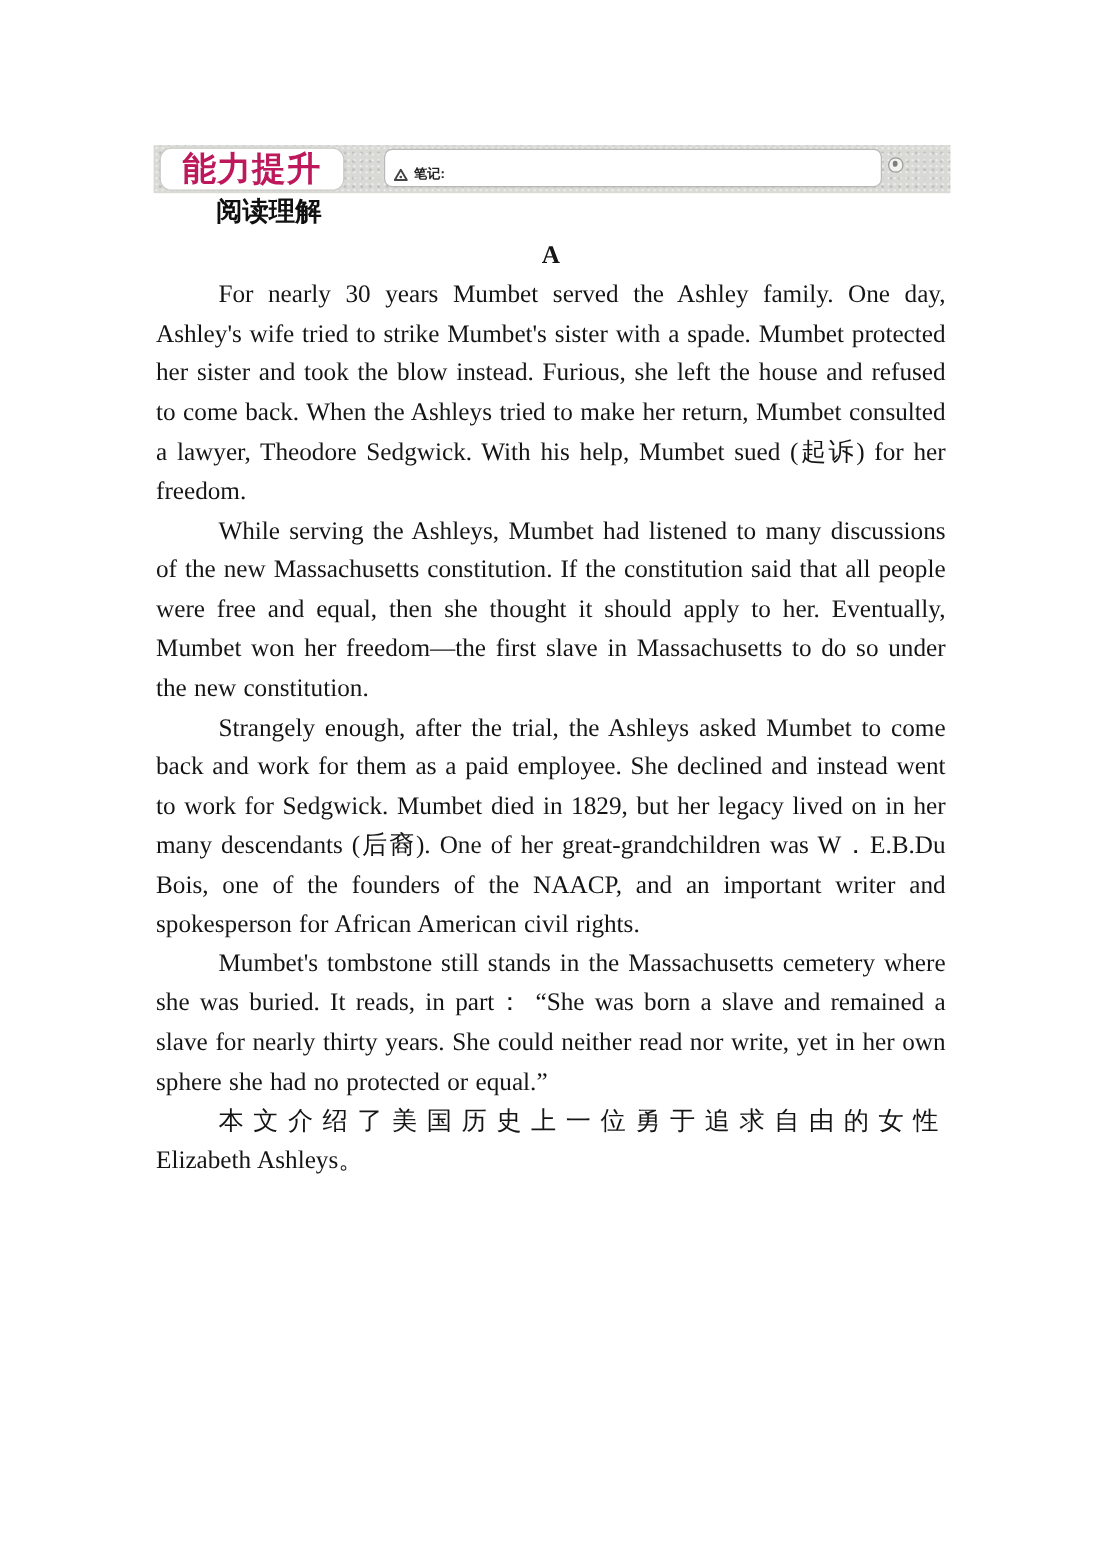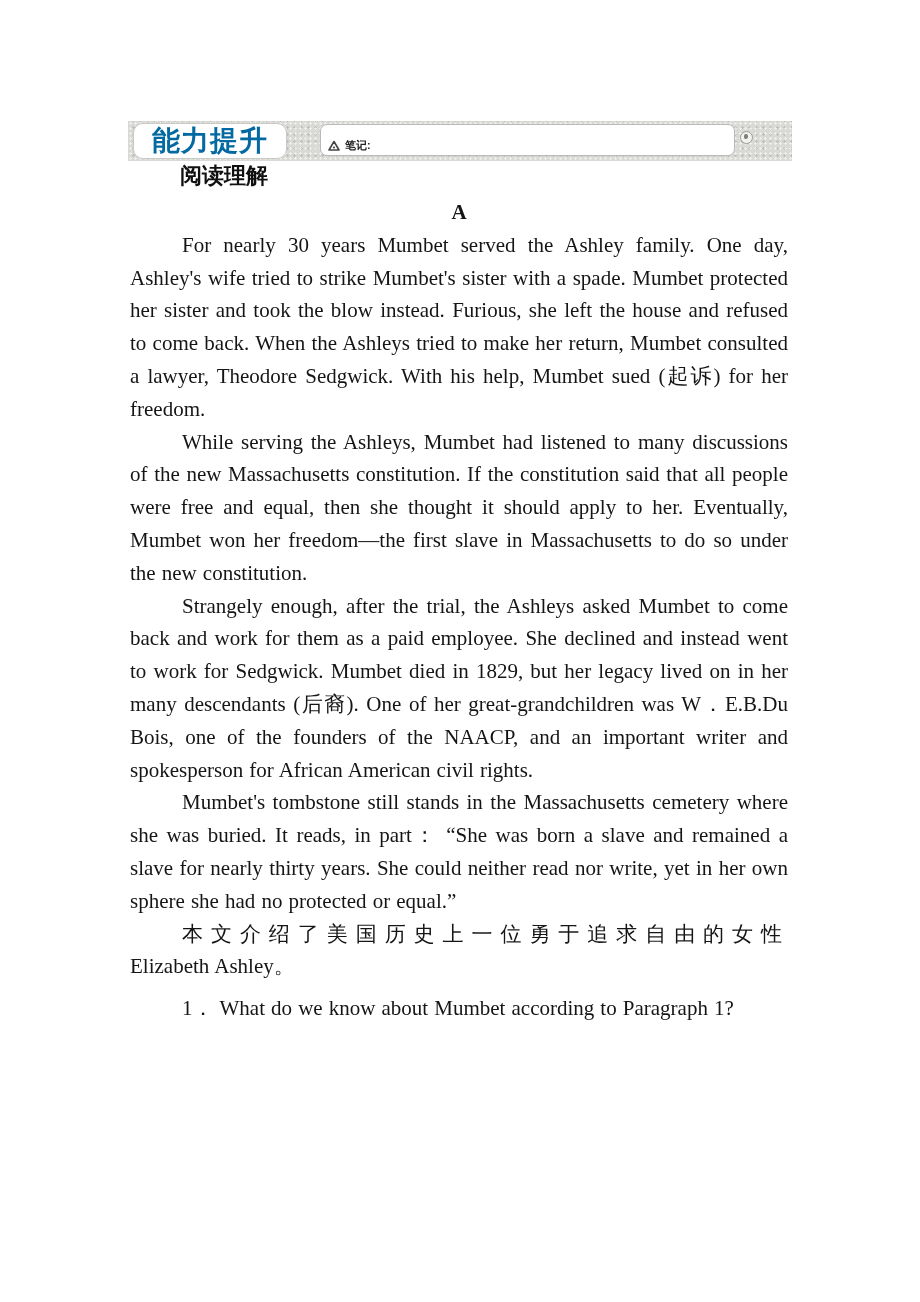--- a/index.html
+++ b/index.html
@@ -16,21 +16,21 @@
       radial-gradient(rgba(255,255,255,.55) 1px, transparent 1.2px),
       radial-gradient(rgba(120,120,115,.28) 1px, transparent 1.2px);
     background-size:5px 5px,7px 7px;
     background-position:0 0,2px 3px;
   }
   .badge{
     position:absolute;left:5px;top:2px;width:152px;height:34px;
     background:#ffffff;border:1px solid #c9c9c5;border-radius:10px;
     display:flex;align-items:center;justify-content:center;
     font-family:"Liberation Sans", sans-serif;font-weight:900;
-    font-size:28px;letter-spacing:1px;color:#0369a1;
+    font-size:28px;letter-spacing:1px;color:#be185d;
   }
   .note-box{
     position:absolute;left:192px;top:3px;width:415px;height:32px;
     background:#ffffff;border:1px solid #b9b9b6;border-radius:7px;
     box-sizing:border-box;padding:3px 7px;
     display:flex;align-items:flex-end;gap:5px;
   }
   .note-icon{flex:0 0 auto;margin-top:1px;line-height:0;}
   .note-label{
     font-family:"Liberation Sans", sans-serif;font-weight:700;
@@ -89,15 +89,14 @@
 </div>
 
 <div class="section-title">阅读理解</div>
 
 <div class="content">
   <p class="heading-a">A</p>
   <p class="para">For nearly 30 years Mumbet served the Ashley family. One day, Ashley's wife tried to strike Mumbet's sister with a spade. Mumbet protected her sister and took the blow instead. Furious, she left the house and refused to come back. When the Ashleys tried to make her return, Mumbet consulted a lawyer, Theodore Sedgwick. With his help, Mumbet sued (起诉) for her freedom.</p>
   <p class="para">While serving the Ashleys, Mumbet had listened to many discussions of the new Massachusetts constitution. If the constitution said that all people were free and equal, then she thought it should apply to her. Eventually, Mumbet won her freedom—the first slave in Massachusetts to do so under the new constitution.</p>
   <p class="para">Strangely enough, after the trial, the Ashleys asked Mumbet to come back and work for them as a paid employee. She declined and instead went to work for Sedgwick. Mumbet died in 1829, but her legacy lived on in her many descendants (后裔). One of her great-grandchildren was W．E.B.Du Bois, one of the founders of the NAACP, and an important writer and spokesperson for African American civil rights.</p>
   <p class="para">Mumbet's tombstone still stands in the Massachusetts cemetery where she was buried. It reads, in part： “She was born a slave and remained a slave for nearly thirty years. She could neither read nor write, yet in her own sphere she had no protected or equal.”</p>
-  <p class="para summary"><span class="cn">本文介绍了美国历史上一位勇于追求自由的女性</span><span class="en"> Elizabeth Ashley。</span></p>
-  <p class="para question"><span class="q-num">1．</span><span>What do we know about Mumbet according to Paragraph 1?</span></p>
+  <p class="para summary"><span class="cn">本文介绍了美国历史上一位勇于追求自由的女性</span><span class="en"> Elizabeth Ashleys。</span></p>
 </div>
 
 </body></html>

